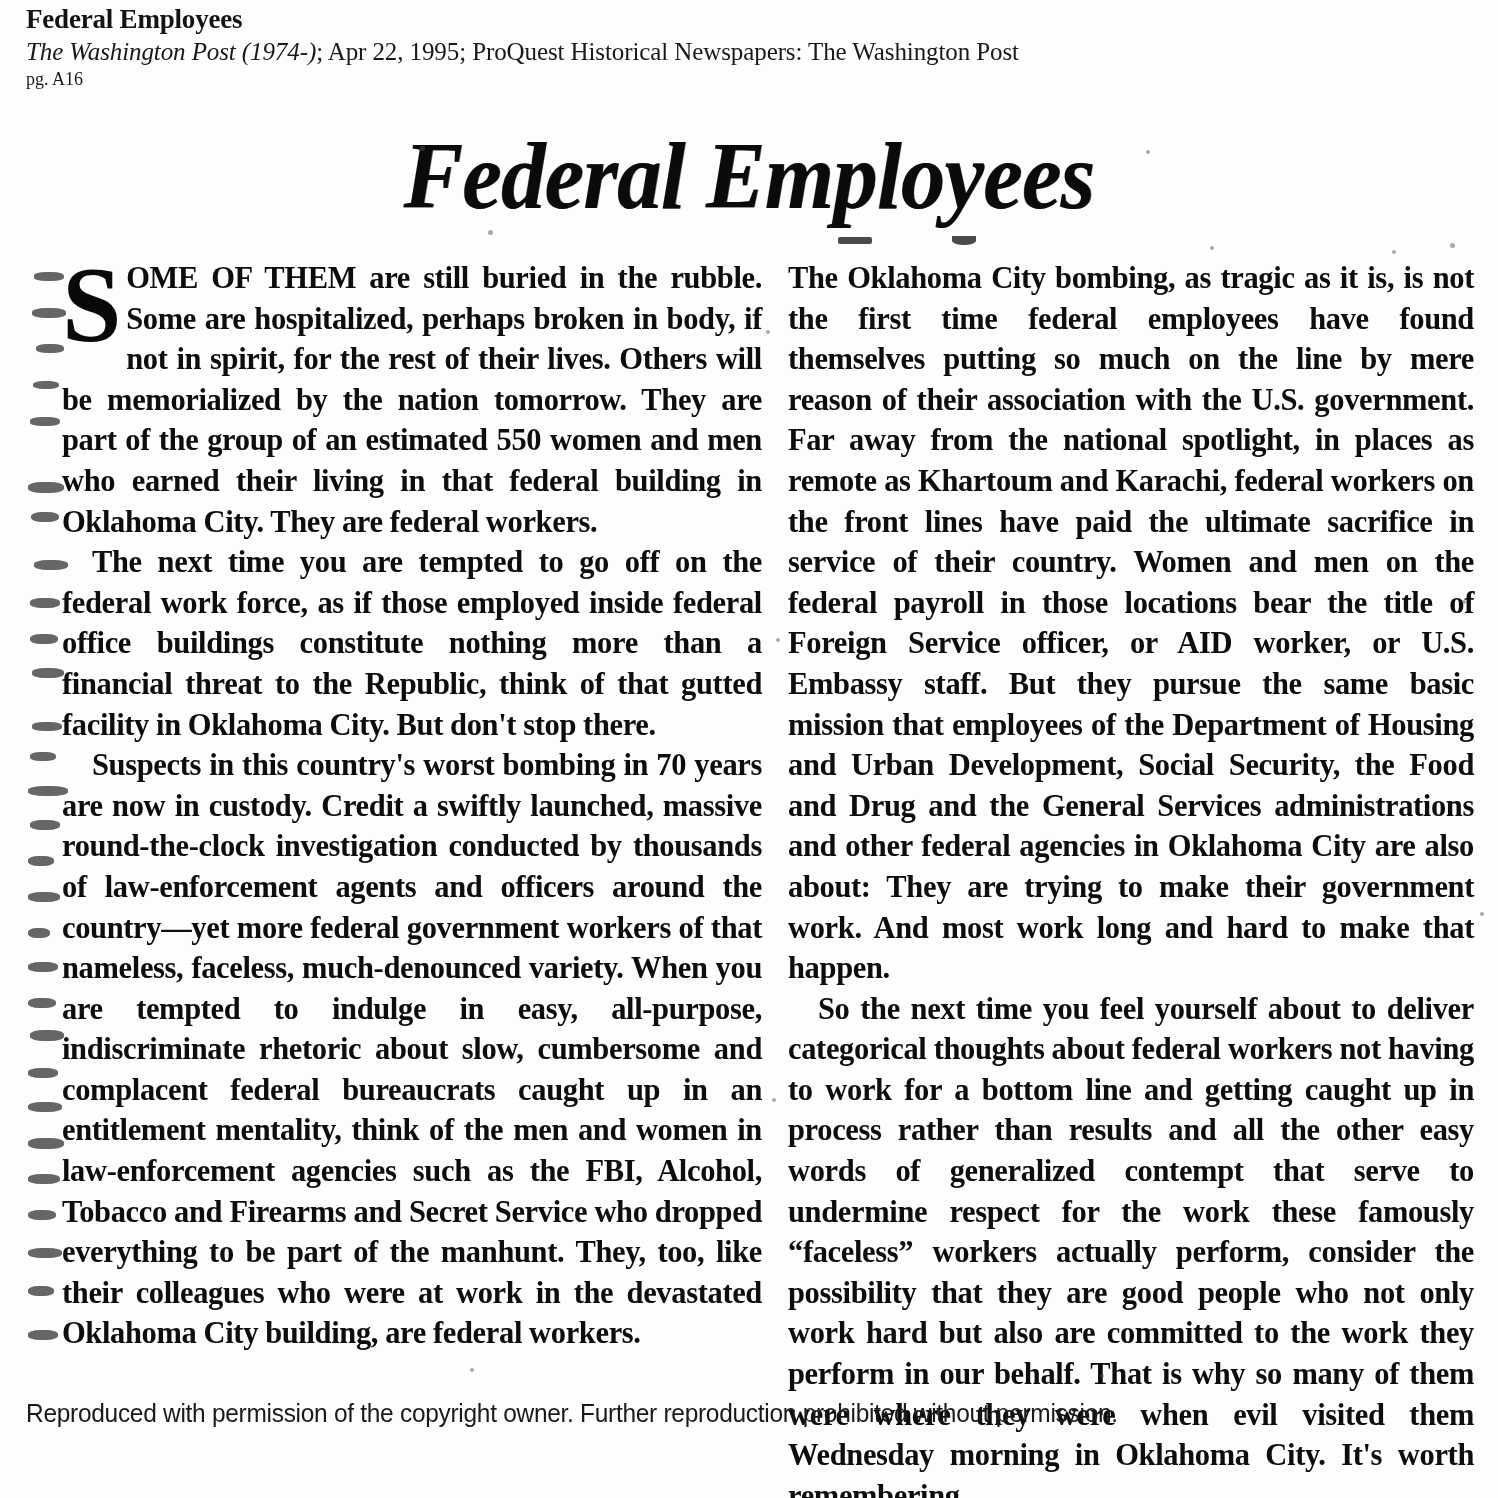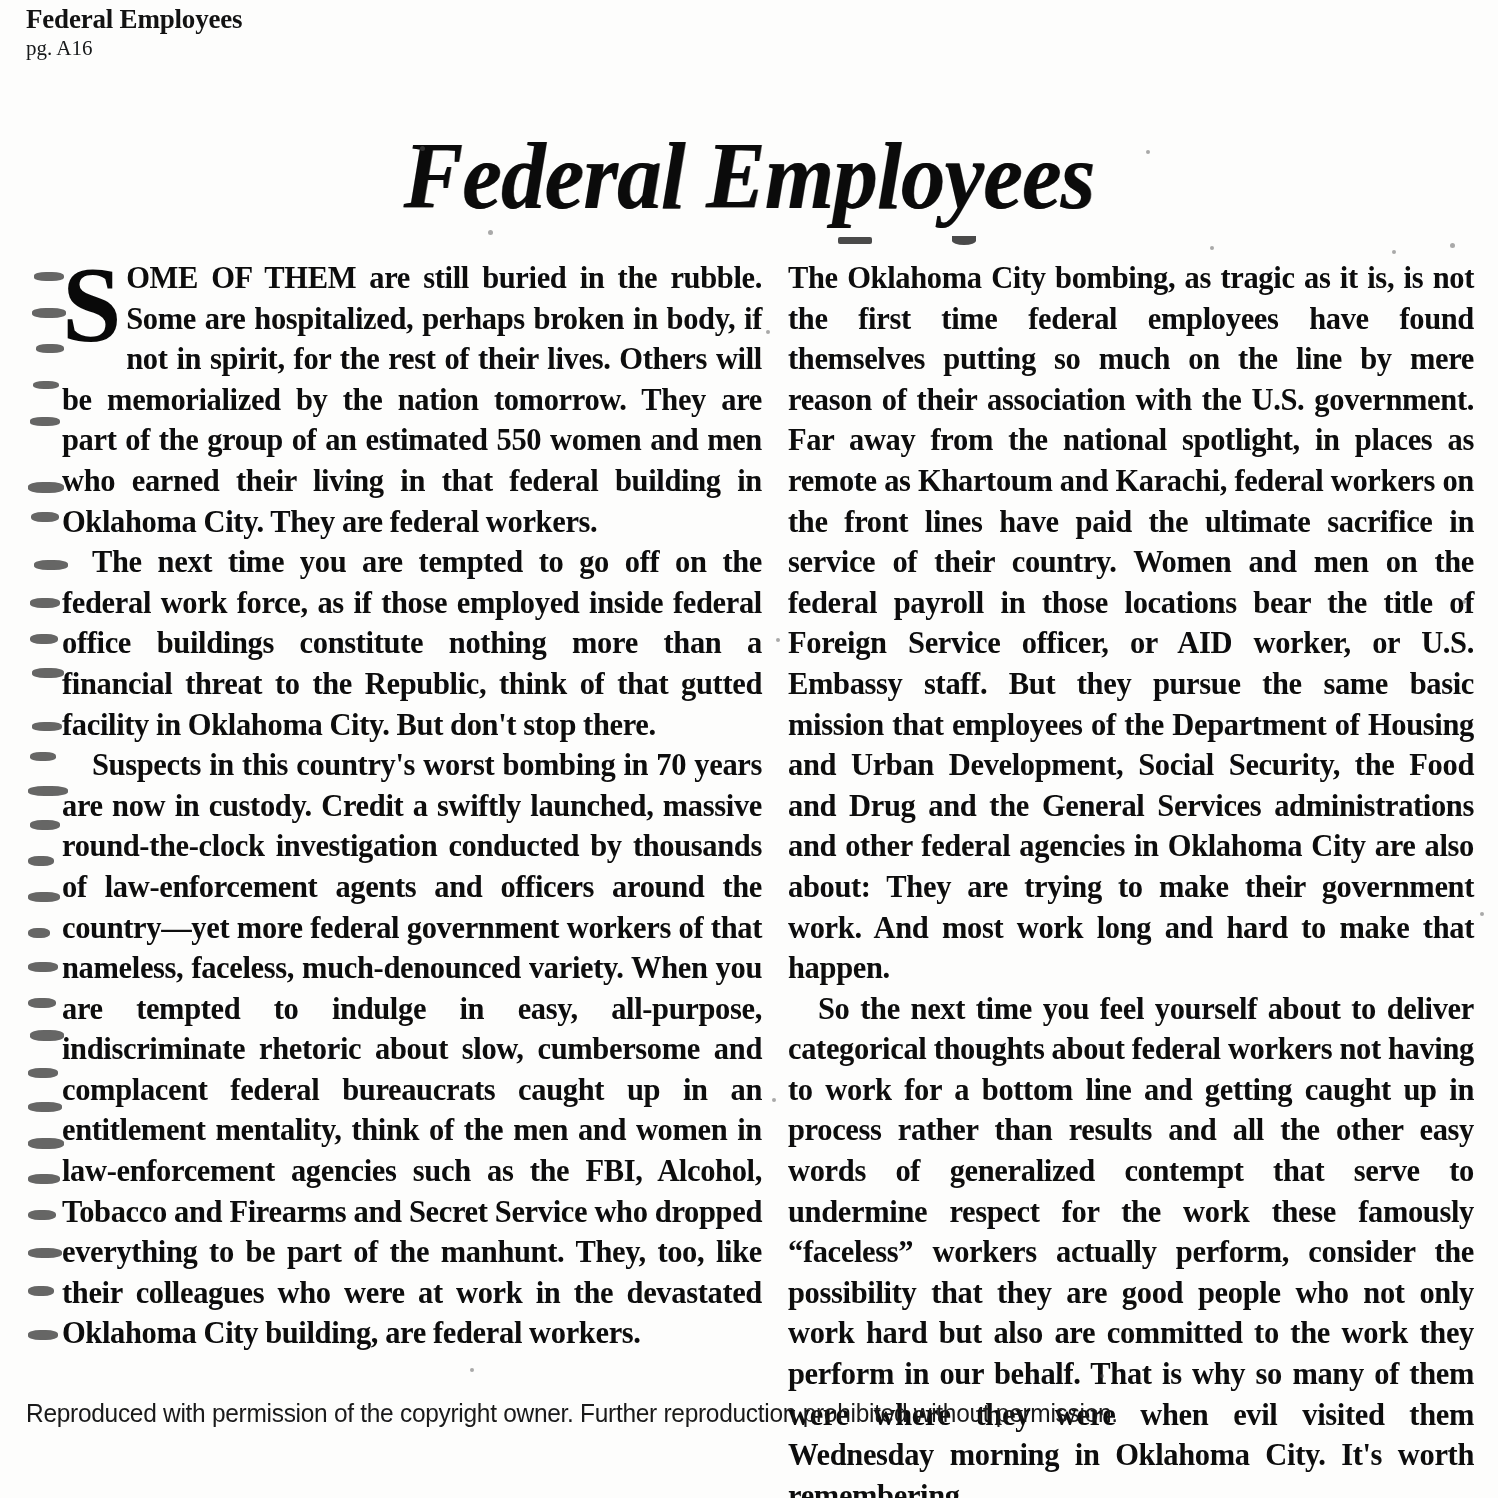--- a/index.html
+++ b/index.html
@@ -42,21 +42,21 @@
     font-size: 25px;
     line-height: 1.32;
     color: #17191a;
     letter-spacing: -0.1px;
     white-space: nowrap;
   }
   .cite-line .it {
     font-style: italic;
   }
   .cite-page {
-    font-size: 21px;
+    font-size: 18px;
     line-height: 1.3;
     color: #17191a;
   }
 
   
   .headline {
     position: absolute;
     left: 0;
     top: 128px;
     width: 1498px;
@@ -167,20 +167,21 @@
     border-radius: 50%;
   }
 </style>
 </head>
 <body>
 
 <div class="page">
 
   <div class="cite-header">
     <div class="cite-title">Federal Employees</div>
+    <div class="cite-line"><span class="it">The Washington Post (1974-)</span><span>; Apr 22, 1995; ProQuest Historical Newspapers: The Washington Post</span></div>
     <div class="cite-page">pg. A16</div>
   </div>
 
   <div class="headline">Federal Employees</div>
 
   <div class="columns">
 
     <div class="col col-left">
       <p class="first"><span class="dropcap">S</span><span>OME OF THEM are still buried in the rubble. Some are hospitalized, perhaps broken in body, if not in spirit, for the rest of their lives. Others will be memorialized by the nation tomorrow. They are part of the group of an estimated 550 women and men who earned their living in that federal building in Oklahoma City. They are federal workers.</span></p>
       <p><span>The next time you are tempted to go off on the federal work force, as if those employed inside federal office buildings constitute nothing more than a financial threat to the Republic, think of that gutted facility in Oklahoma City. But don't stop there.</span></p>

